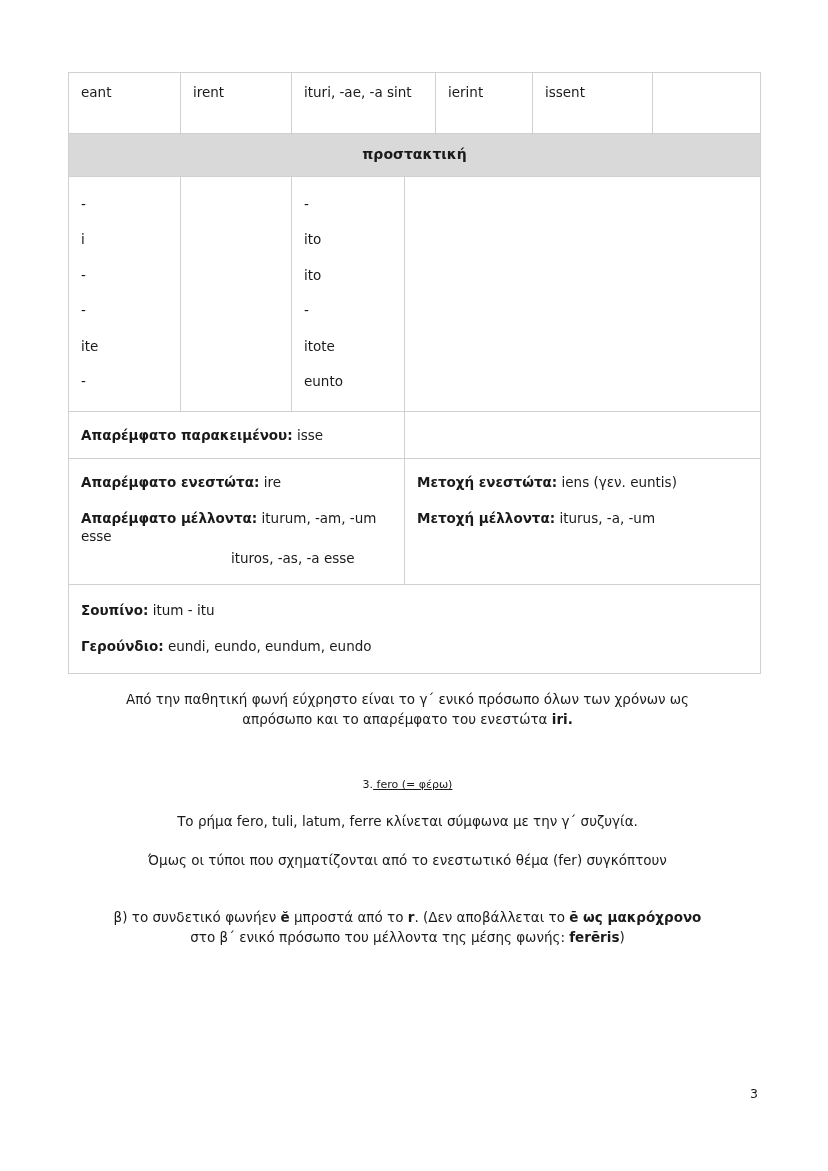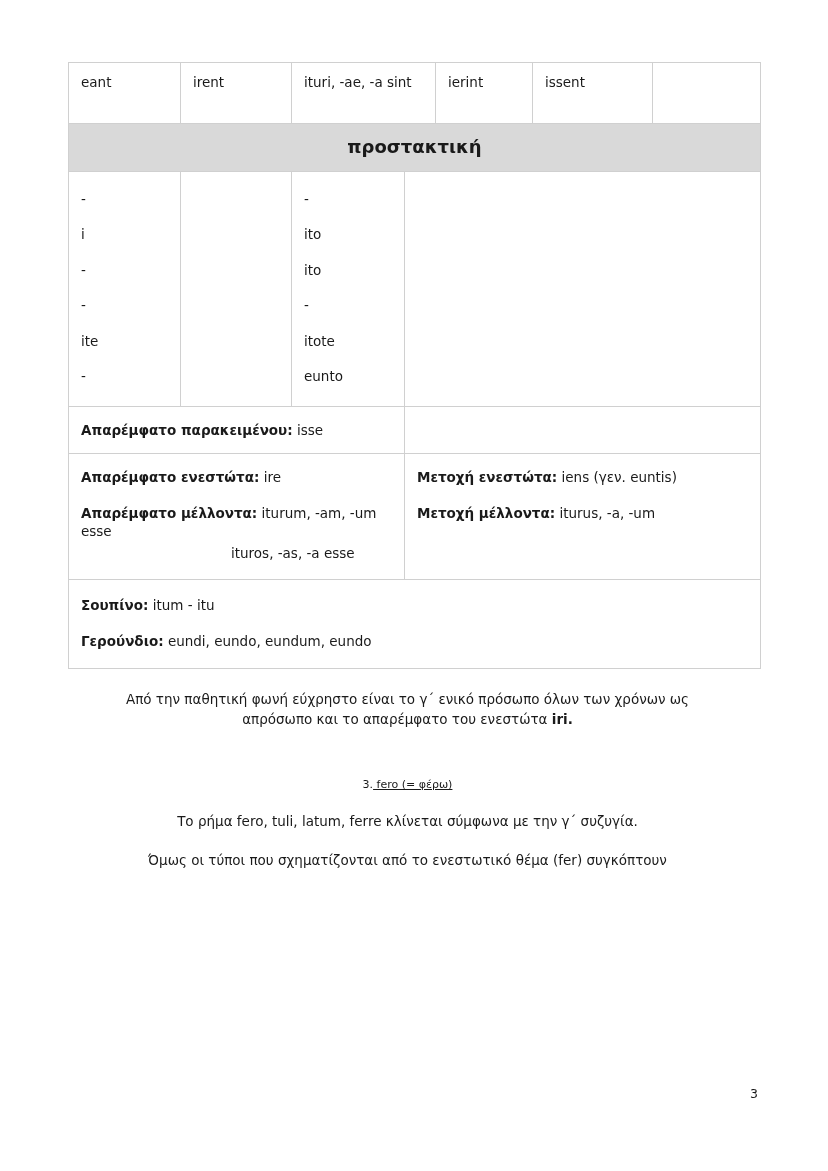--- a/index.html
+++ b/index.html
@@ -19,21 +19,21 @@
   .page {
     position: absolute;
     inset: 0;
     background: #ffffff;
   }
 
   
   .verb-table {
     position: absolute;
     left: 68px;
-    top: 62px;
+    top: 72px;
     width: 692px;
     border-collapse: collapse;
     table-layout: fixed;
     font-size: 13.5px;
     line-height: 1.25;
     border-radius: 6px;
   }
   .verb-table td {
     border: 1px solid #d0d0d0;
     padding: 11px 12px;
@@ -42,21 +42,21 @@
     font-size: 13.5px;
   }
 
   .row-forms td { height: 38px; }
 
   .section-header td {
     background: #d9d9d9;
     text-align: center;
     font-weight: bold;
     padding: 12px 8px;
-    font-size: 18px;
+    font-size: 14px;
     color: #1a1a1a;
   }
 
   .imperative-cell { padding-top: 10px !important; }
   .imperative-cell .form-line {
     height: 35.5px;
     line-height: 35.5px;
     white-space: pre;
   }
 
@@ -237,17 +237,20 @@
 
     <div class="para-gap"></div>
 
     <p>Όμως οι τύποι που σχηματίζονται από το ενεστωτικό θέμα (fer) συγκόπτουν</p>
 
     <div class="para-gap"></div>
 
 
     <div class="para-gap"></div>
 
+    <p>
+      <span>β) το συνδετικό φωνήεν </span><b>ĕ</b><span> μπροστά από το </span><b>r</b><span>. (Δεν αποβάλλεται το </span><b>ē ως μακρόχρονο</b><span> στο β΄ ενικό πρόσωπο του μέλλοντα της μέσης φωνής: </span><b>ferēris</b><span>)</span>
+    </p>
   </div>
 
   <div class="page-number">3</div>
 
 </div>
 
 </body></html>

